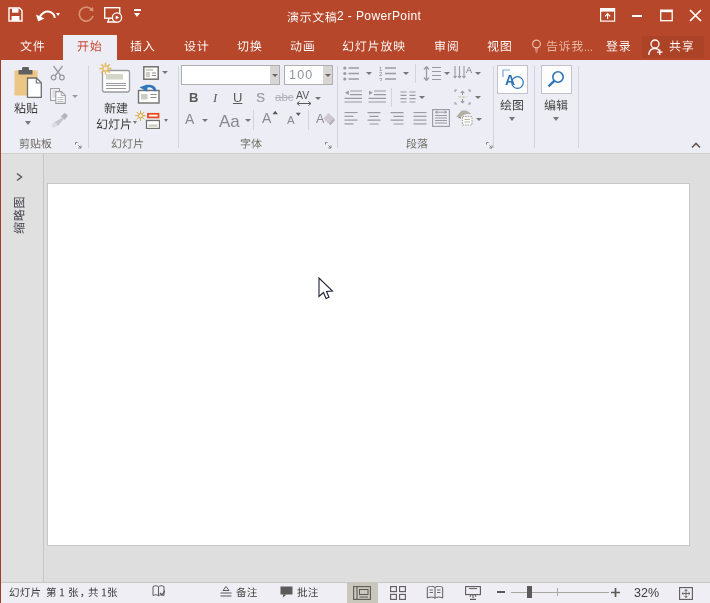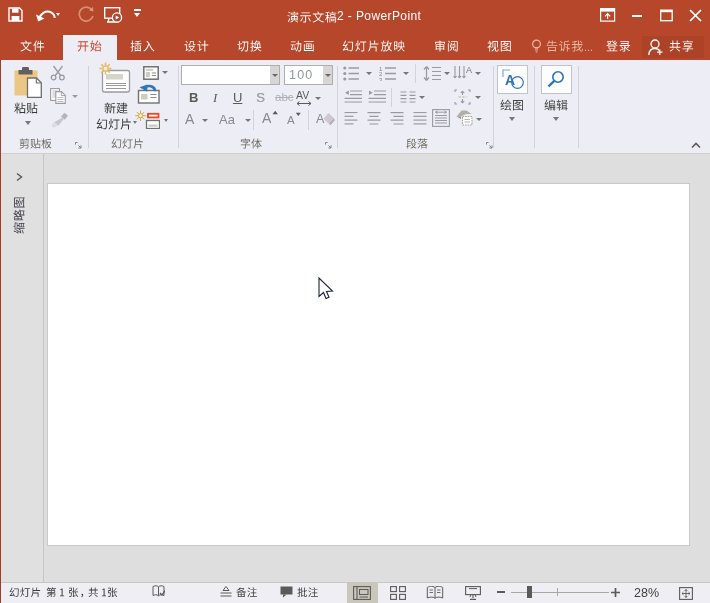--- a/index.html
+++ b/index.html
@@ -258,21 +258,21 @@
 <div class="abs" style="left:233px;top:90px;font-size:13px;text-decoration:underline;color:#5c5a58">U</div>
 <div class="abs" style="left:256px;top:90px;font-size:13px;color:#a6a4aa;text-shadow:0.6px 0 #a6a4aa">S</div>
 <div class="abs" style="left:275px;top:91px;font-size:11.5px;color:#b0b0b6;text-decoration:line-through">abc</div>
 <svg class="abs" style="left:296px;top:90px" width="18" height="17" viewBox="0 0 18 17">
 <text x="0" y="9" font-size="10.5" fill="#5c5a58" font-family="Liberation Sans">AV</text>
 <path d="M1 13.5 H15 M1 13.5 L3.5 11.5 M1 13.5 L3.5 15.5 M15 13.5 L12.5 11.5 M15 13.5 L12.5 15.5" stroke="#5c5a58" stroke-width="1" fill="none"></path>
 </svg>
 <div class="tri-d" style="left:315px;top:96.5px;border-top-color:#777;border-left-width:3px;border-right-width:3px;border-top-width:3.9px"></div>
 <div class="abs" style="left:185px;top:111px;font-size:14px;color:#8a8890">A</div>
 <div class="tri-d" style="left:202px;top:118.5px;border-top-color:#777;border-left-width:3px;border-right-width:3px;border-top-width:3.9px"></div>
-<div class="abs" style="left:219px;top:112px;font-size:13px;color:#8a8890">Aa</div>
+<div class="abs" style="left:219px;top:112px;font-size:17px;color:#8a8890">Aa</div>
 <div class="tri-d" style="left:245px;top:118.5px;border-top-color:#777;border-left-width:3px;border-right-width:3px;border-top-width:3.9px"></div>
 <div class="abs" style="left:253px;top:110px;width:1px;height:20px;background:#d4d2db"></div>
 <svg class="abs" style="left:262px;top:109px" width="17" height="17" viewBox="0 0 17 17">
 <text x="0" y="14" font-size="14" fill="#8a8890" font-family="Liberation Sans">A</text>
 <path d="M10.5 5.2 L13.2 1.8 L15.9 5.2 Z" fill="#5c5a58"></path>
 </svg>
 <svg class="abs" style="left:287px;top:111px" width="15" height="15" viewBox="0 0 15 15">
 <text x="0" y="12.5" font-size="11.5" fill="#8a8890" font-family="Liberation Sans">A</text>
 <path d="M8.8 1.8 L11.3 4.9 L13.8 1.8 Z" fill="#5c5a58"></path>
 </svg>
@@ -464,17 +464,17 @@
 <path d="M8 8.6 L8 12 M5 13.4 H11" stroke="#5c5a58" stroke-width="1.1"></path>
 <path d="M4 2.6 H12 M6 8.6 L5 11 M10 8.6 L11 11" stroke="#5c5a58" stroke-width="1"></path>
 </svg>
 <div class="abs" style="left:497px;top:591px;width:8px;height:1.6px;background:#5c5a58"></div>
 <div class="abs" style="left:511px;top:591.5px;width:98px;height:1px;background:#a9a7a1"></div>
 <div class="abs" style="left:557px;top:588px;width:1px;height:8px;background:#a9a7a1"></div>
 <div class="abs" style="left:527px;top:586px;width:5px;height:12px;background:#5c5a58"></div>
 <svg class="abs" style="left:610px;top:587px" width="11" height="11" viewBox="0 0 11 11">
     <path d="M1 5.5 H10 M5.5 1 V10" stroke="#5c5a58" stroke-width="1.7"></path>
   </svg>
-<div class="abs" style="left:634px;top:586px;font-size:12.5px;color:#403e3c">28%</div>
+<div class="abs" style="left:634px;top:586px;font-size:12.5px;color:#403e3c">32%</div>
 <svg class="abs" style="left:679px;top:587px" width="14" height="13" viewBox="0 0 14 13">
 <rect x="0.6" y="0.6" width="12.8" height="11.8" fill="none" stroke="#5c5a58" stroke-width="1.1"></rect>
 <path d="M7 2.5 L7 10.5 M3 6.5 L11 6.5 M7 2.5 L5.6 4 M7 2.5 L8.4 4 M7 10.5 L5.6 9 M7 10.5 L8.4 9 M3 6.5 L4.5 5.1 M3 6.5 L4.5 7.9 M11 6.5 L9.5 5.1 M11 6.5 L9.5 7.9" stroke="#5c5a58" stroke-width="0.9" fill="none"></path>
 </svg>
 <div class="abs" style="left:0;top:60px;width:1px;height:543px;background:#a33c22"></div>
 </body></html>

